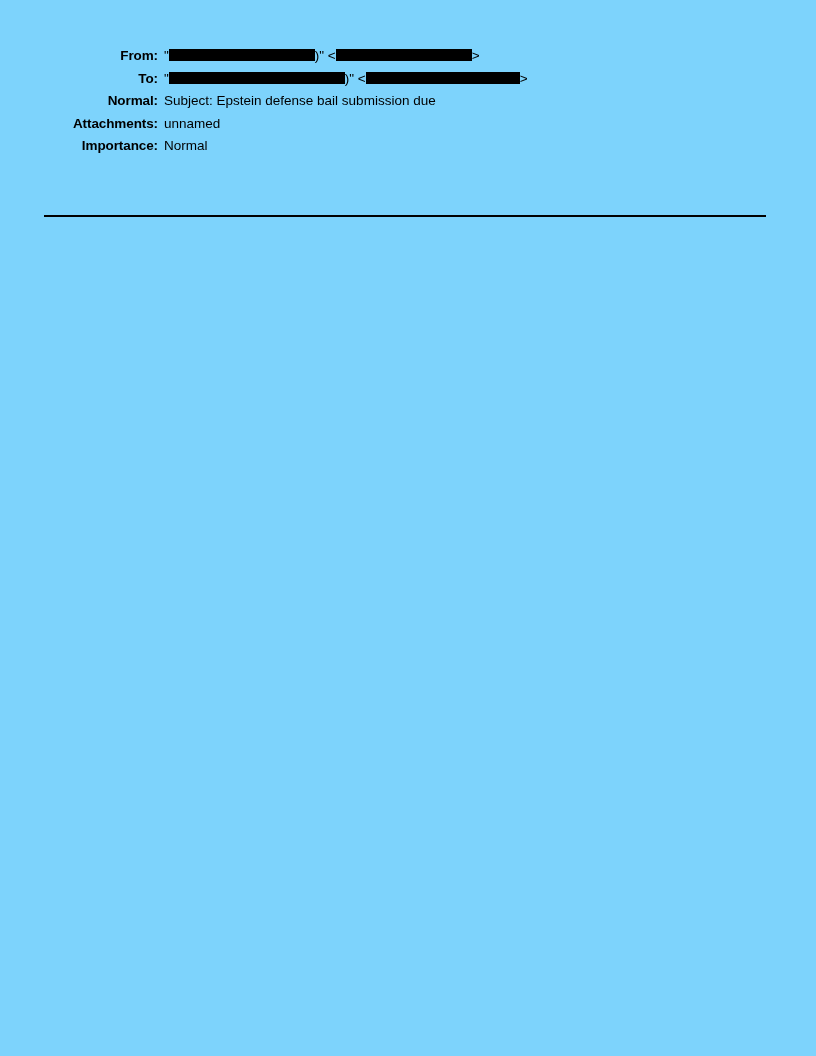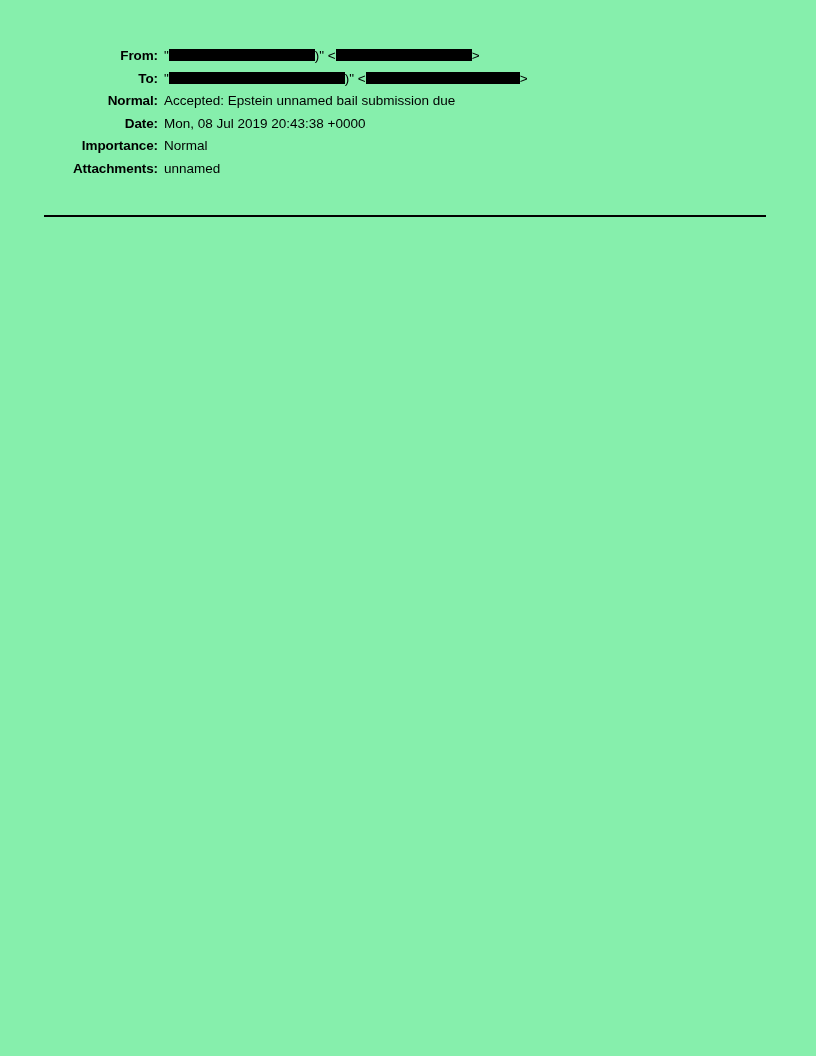--- a/index.html
+++ b/index.html
@@ -12,21 +12,21 @@
     height: 1056px;
     font-family: "Liberation Sans", sans-serif;
     color: #000000;
     position: relative;
     overflow: hidden;
   }
   .page {
     position: relative;
     width: 816px;
     height: 1056px;
-    background: #86efac;
+    background: #7dd3fc;
   }
   .header-block {
     position: absolute;
     left: 44px;
     top: 48px;
     width: 728px;
   }
   .hdr-row {
     display: flex;
     align-items: baseline;
@@ -102,39 +102,33 @@
           <span class="sep">"</span>
           <span class="redaction" style="width: 176px;"></span>
           <span class="sep">)" &lt;</span>
           <span class="redaction" style="width: 154px;"></span>
           <span class="sep">&gt;</span>
         </div>
       </div>
       <div class="hdr-row">
         <div class="hdr-label">Normal:</div>
         <div class="hdr-value">
-          <span class="sep">Accepted: Epstein unnamed bail submission due</span>
+          <span class="sep">Subject: Epstein defense bail submission due</span>
         </div>
       </div>
       <div class="hdr-row">
-        <div class="hdr-label">Date:</div>
+        <div class="hdr-label">Attachments:</div>
         <div class="hdr-value">
-          <span class="sep">Mon, 08 Jul 2019 20:43:38 +0000</span>
+          <span class="sep">unnamed</span>
         </div>
       </div>
       <div class="hdr-row">
         <div class="hdr-label">Importance:</div>
         <div class="hdr-value">
           <span class="sep">Normal</span>
-        </div>
-      </div>
-      <div class="hdr-row">
-        <div class="hdr-label">Attachments:</div>
-        <div class="hdr-value">
-          <span class="sep">unnamed</span>
         </div>
       </div>
     </div>
 
   <div class="rule"></div>
 
   <div class="body-area"></div>
 
 </div>
 

